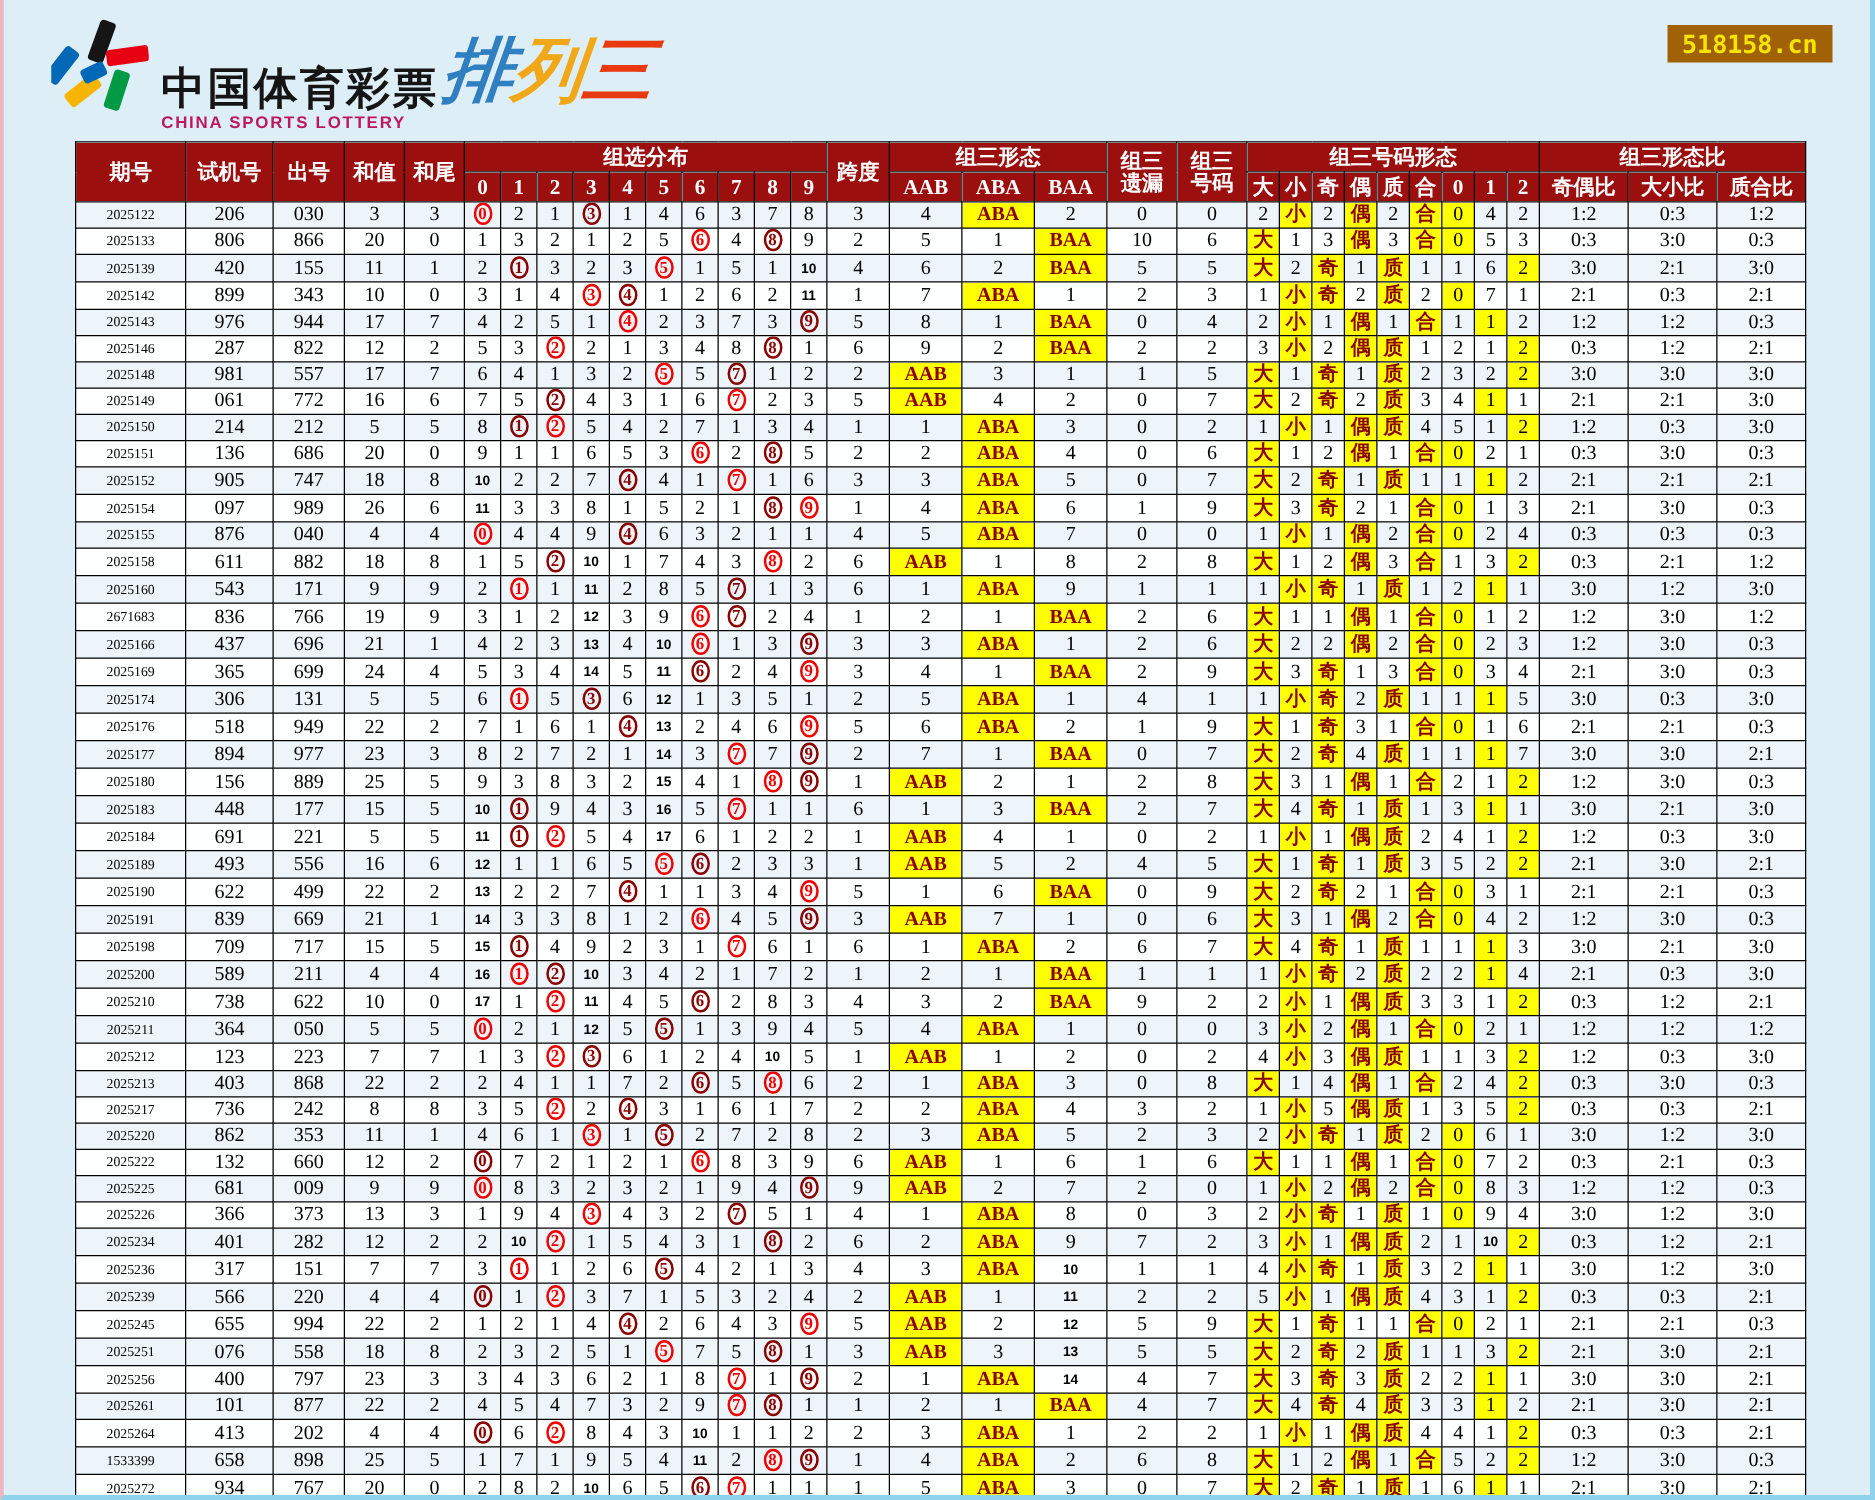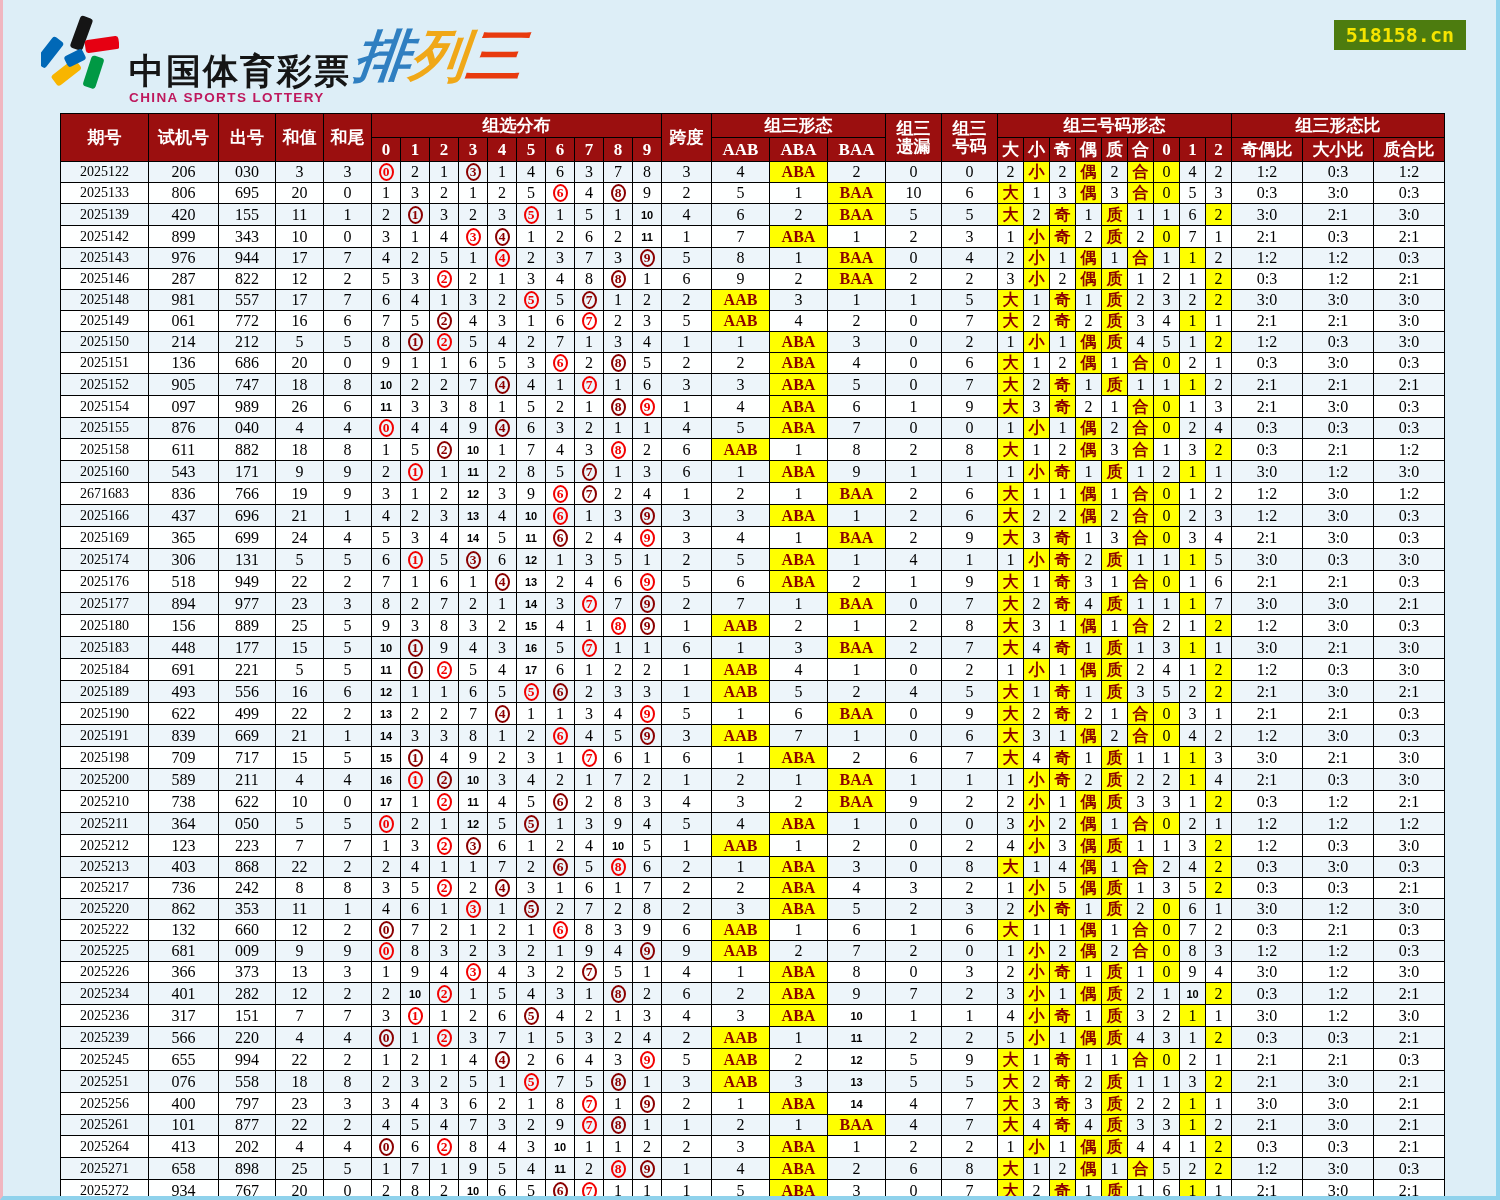--- a/index.html
+++ b/index.html
@@ -15,41 +15,41 @@
            color:#151515;letter-spacing:2px;line-height:1.05;}
   .logo-en{font-family:"Liberation Sans",sans-serif;font-weight:700;font-size:13.5px;
            color:#be185d;letter-spacing:1.4px;}
   .brand{font-family:"Liberation Sans",sans-serif;font-weight:700;font-style:italic;
          font-size:56px;letter-spacing:0px;transform:skewX(-6deg);margin-left:4px;line-height:1;}
   .brand .c1{color:#2f7fc1;}
   .brand .c2{color:#f0a818;}
   .brand .c3{color:#e83a0e;}
   .page-title{position:absolute;top:42px;left:300px;width:900px;text-align:center;
               font-size:39px;color:#000;font-family:"Liberation Serif",serif;letter-spacing:1px;}
-  .badge{position:absolute;top:20px;right:30px;background:#4d7c0f;color:#f5e400;
+  .badge{position:absolute;top:20px;right:30px;background:#a16207;color:#f5e400;
          font-family:"DejaVu Sans Mono",monospace;font-weight:700;font-size:20px;
          padding:3px 12px;}
   
   table.trend{position:absolute;top:113px;left:57px;border-collapse:collapse;
               table-layout:fixed;background:#fff;}
   .trend th,.trend td{border:1px solid #000;text-align:center;padding:0;overflow:hidden;
                       white-space:nowrap;}
   .trend th{background:#9b0f0f;color:#fff;font-weight:700;font-size:17px;height:23px;
             line-height:1.05;font-family:"Liberation Serif",serif;}
   .trend td{height:20px;line-height:20px;font-size:16px;color:#000;}
   .trend tbody tr:nth-child(odd) td{background:#edf5fa;}
   .trend tbody tr:nth-child(even) td{background:#feffff;}
   .trend td.hl{background:#ffff00 !important;}
   .trend td .cn{color:#8b0000;font-weight:700;}
   .trend td .sm{font-size:11px;font-weight:700;font-family:"Liberation Sans",sans-serif;}
   .circ{display:inline-block;box-sizing:border-box;width:15px;height:18px;line-height:14px;
         border:2px solid;border-radius:50%;font-size:13.5px;font-weight:700;vertical-align:1px;}
   .circ.bright{color:#f20000;border-color:#f20000;}
   .circ.dark{color:#8b0000;border-color:#8b0000;}
-  td.period{font-size:14px;}
+  td.period{font-size:11px;}
 </style>
 </head>
 <body>
 
 <div class="page">
 
   <div class="logo-row">
     <svg class="logo-mark" viewBox="0 0 78 88">
       <rect x="34" y="4" width="13" height="34" rx="3" fill="#151515" transform="rotate(20 40 21)"></rect>
       <rect x="44" y="26" width="34" height="13" rx="3" fill="#e60012" transform="rotate(-8 61 32)"></rect>
@@ -181,21 +181,21 @@
           <td class="hl">0</td>
           <td class="">4</td>
           <td class="">2</td>
           <td>1:2</td>
           <td>0:3</td>
           <td>1:2</td>
         </tr>
         <tr>
           <td class="period">2025133</td>
           <td>806</td>
-          <td>695</td>
+          <td>866</td>
           <td>20</td>
           <td>0</td>
           <td class="">1</td>
           <td class="">3</td>
           <td class="">2</td>
           <td class="">1</td>
           <td class="">2</td>
           <td class="">5</td>
           <td class=""><span class="circ bright">6</span></td>
           <td class="">4</td>
@@ -1754,21 +1754,21 @@
           <td class="hl"><span class="cn">质</span></td>
           <td class="">4</td>
           <td class="">4</td>
           <td class="">1</td>
           <td class="hl">2</td>
           <td>0:3</td>
           <td>0:3</td>
           <td>2:1</td>
         </tr>
         <tr>
-          <td class="period">2025271</td>
+          <td class="period">1533399</td>
           <td>658</td>
           <td>898</td>
           <td>25</td>
           <td>5</td>
           <td class="">1</td>
           <td class="">7</td>
           <td class="">1</td>
           <td class="">9</td>
           <td class="">5</td>
           <td class="">4</td>

